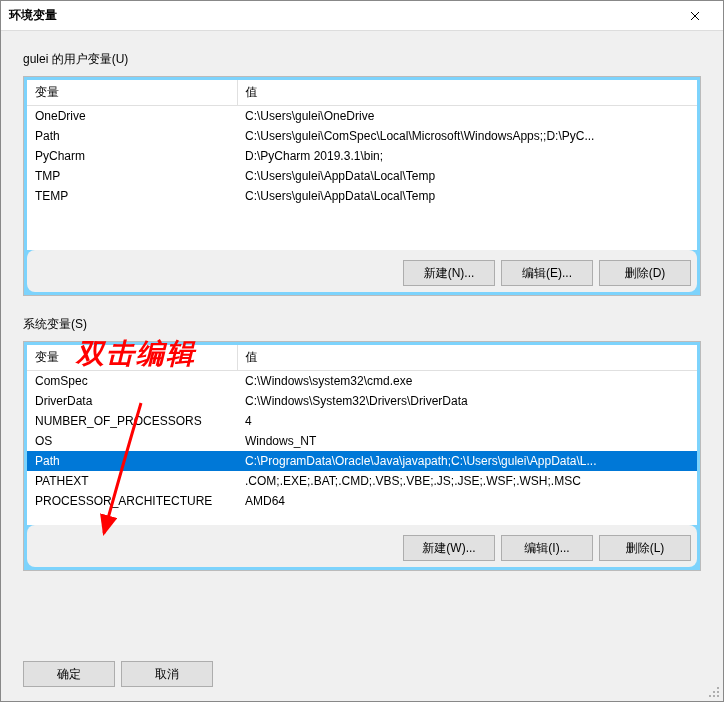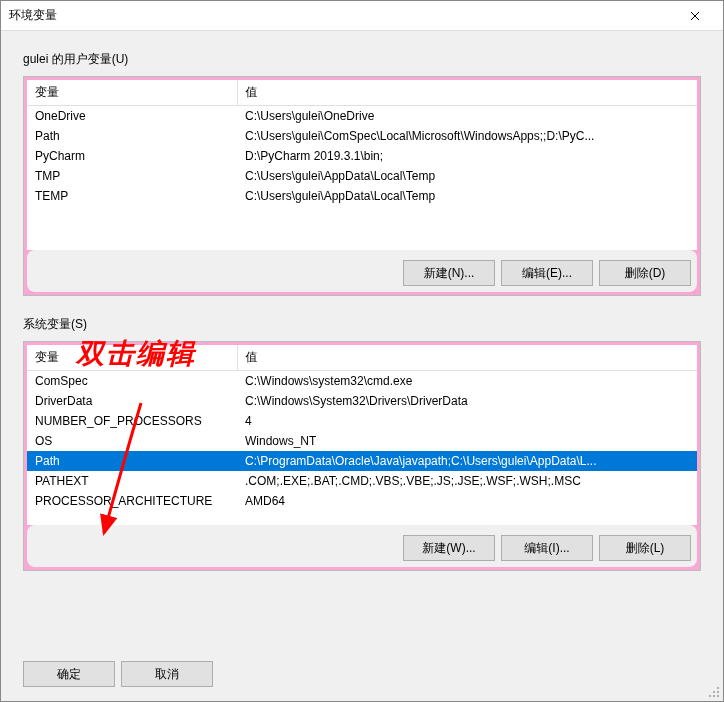--- a/index.html
+++ b/index.html
@@ -24,20 +24,21 @@
       height: 30px;
       background: #fff;
       display: flex;
       align-items: center;
       padding: 0 8px;
       border-bottom: 1px solid #ddd;
     }
     .titlebar-text {
       flex: 1;
       font-size: 12px;
+      font-weight: bold;
     }
     .close-btn {
       width: 40px;
       height: 28px;
       display: flex;
       align-items: center;
       justify-content: center;
       cursor: pointer;
       font-size: 14px;
     }
@@ -48,21 +49,21 @@
       display: flex;
       flex-direction: column;
       position: relative;
     }
     .section-label {
       font-size: 12px;
       margin-bottom: 8px;
     }
     .groupbox {
       border: 1px solid #bbb;
-      background: #f9a8d4;
+      background: #7dd3fc;
       padding: 3px;
       margin-bottom: 8px;
     }
     .table-container {
       height: 170px;
       overflow: hidden;
       background: #fff;
     }
     .table-container.sys {
       height: 180px;

